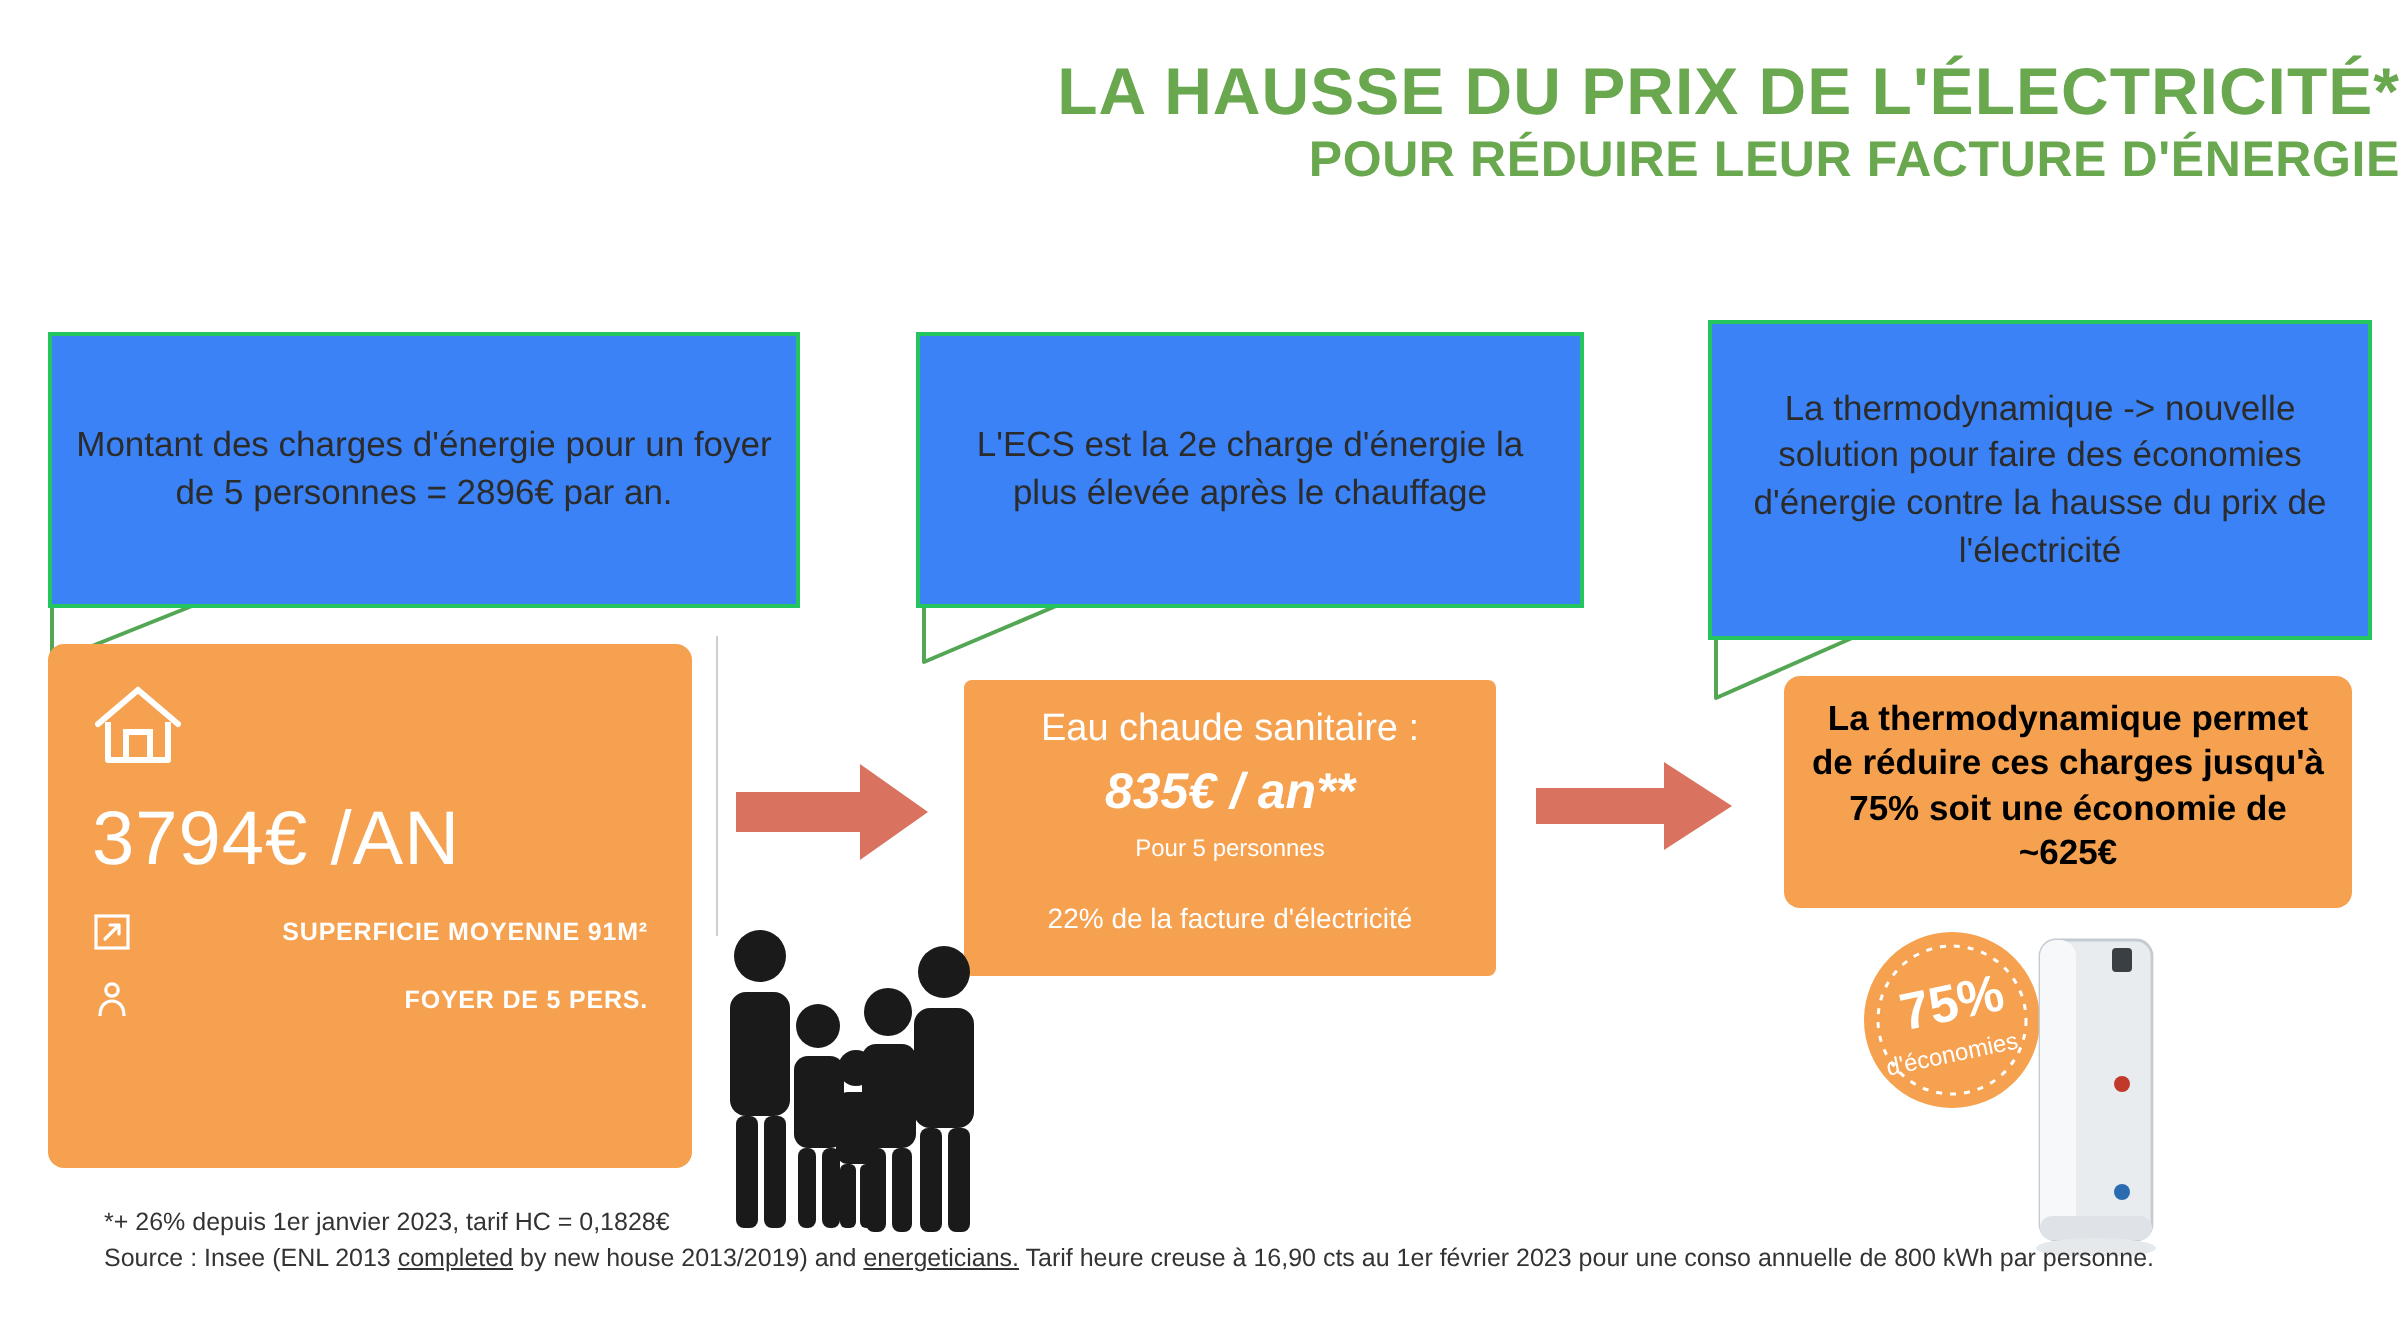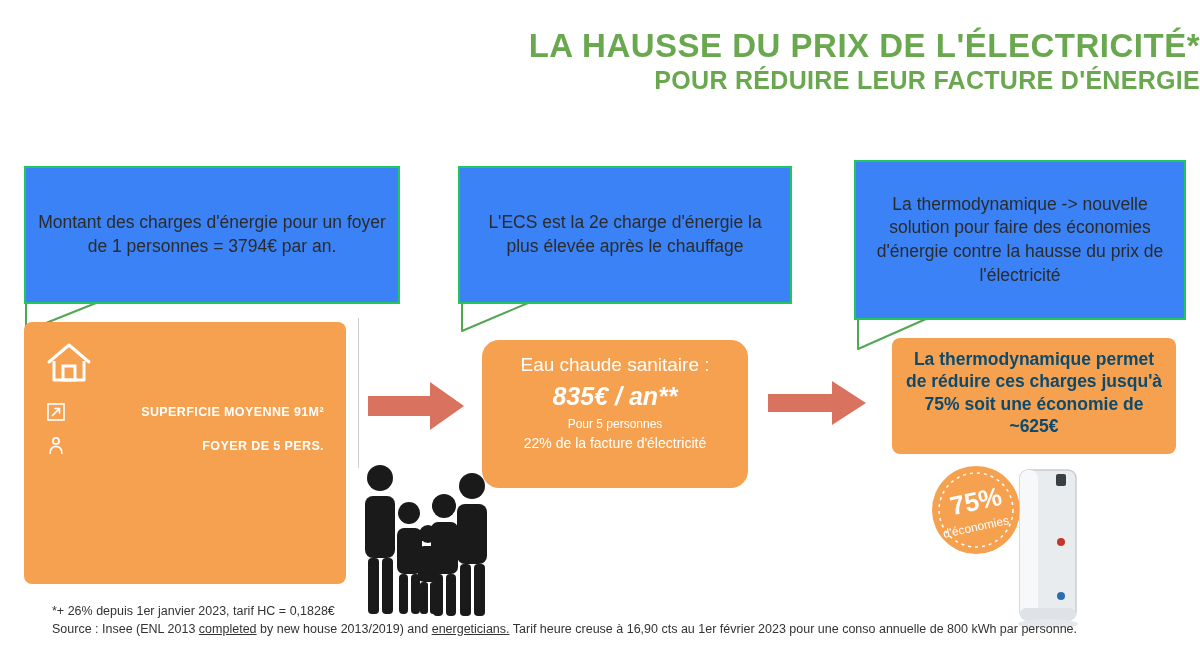--- a/index.html
+++ b/index.html
@@ -124,41 +124,41 @@
   }
 
   
   #ecs-box {
     position: absolute;
     left: 482px;
     top: 340px;
     width: 266px;
     height: 148px;
     background: #f5a150;
-    border-radius: 17px;
+    border-radius: 4px;
     color: #ffffff;
     text-align: center;
     box-sizing: border-box;
     padding-top: 14px;
   }
   #ecs-title { font-size: 19px; }
   #ecs-amount { font-size: 25px; font-weight: bold; margin-top: 6px; font-style: italic; }
   #ecs-people { font-size: 12px; margin-top: 6px; }
-  #ecs-share  { font-size: 14px; margin-top: 4px; }
+  #ecs-share  { font-size: 14px; margin-top: 20px; }
 
   
   #thermo-box {
     position: absolute;
     left: 892px;
     top: 338px;
     width: 284px;
     height: 116px;
     background: #f5a150;
     border-radius: 8px;
-    color: #0c4a6e;
+    color: #000000;
     text-align: center;
     box-sizing: border-box;
     padding: 10px 12px;
     font-size: 17.5px;
     font-weight: bold;
     line-height: 1.28;
   }
 
   
   .arrow {
@@ -233,30 +233,31 @@
   <path d="M26,303 L26,331 L96,303 Z" fill="#ffffff" stroke="#53a653" stroke-width="2" stroke-linejoin="round"></path>
   <line x1="26" y1="302" x2="100" y2="302" stroke="#ffffff" stroke-width="3"></line>
 
   <path d="M462,303 L462,331 L528,303 Z" fill="#ffffff" stroke="#53a653" stroke-width="2" stroke-linejoin="round"></path>
   <line x1="462" y1="302" x2="532" y2="302" stroke="#ffffff" stroke-width="3"></line>
 
   <path d="M858,319 L858,349 L926,319 Z" fill="#ffffff" stroke="#53a653" stroke-width="2" stroke-linejoin="round"></path>
   <line x1="858" y1="318" x2="930" y2="318" stroke="#ffffff" stroke-width="3"></line>
 </svg>
 
-<div class="bubble" id="bubble1">Montant des charges d'énergie pour un foyer de 1 personnes = 3794€ par an.</div>
+<div class="bubble" id="bubble1">Montant des charges d'énergie pour un foyer de 5 personnes = 2896€ par an.</div>
 <div class="bubble" id="bubble2">L'ECS est la 2e charge d'énergie la plus élevée après le chauffage</div>
 <div class="bubble" id="bubble3">La thermodynamique -&gt; nouvelle solution pour faire des économies d'énergie contre la hausse du prix de l'électricité</div>
 
 <div id="orange-panel">
   <svg id="house-icon" width="46" height="42" viewBox="0 0 46 42">
     <path d="M23 3 L43 20 M23 3 L3 20" stroke="#ffffff" stroke-width="3" fill="none" stroke-linecap="round"></path>
     <path d="M8 19 L8 38 L38 38 L38 19" stroke="#ffffff" stroke-width="3" fill="none" stroke-linejoin="round"></path>
     <rect x="17" y="24" width="12" height="14" stroke="#ffffff" stroke-width="3" fill="none"></rect>
   </svg>
+  <div id="big-amount">3794€ /AN</div>
 
   <div class="panel-row">
     <span class="row-icon">
       <svg width="18" height="18" viewBox="0 0 18 18">
         <rect x="1" y="1" width="16" height="16" fill="none" stroke="#ffffff" stroke-width="1.6"></rect>
         <path d="M5.5 12.5 L12.5 5.5 M8 5.5 L12.5 5.5 L12.5 10" stroke="#ffffff" stroke-width="1.6" fill="none" stroke-linecap="round" stroke-linejoin="round"></path>
       </svg>
     </span>
     <span class="row-label">SUPERFICIE MOYENNE 91M²</span>
   </div>

